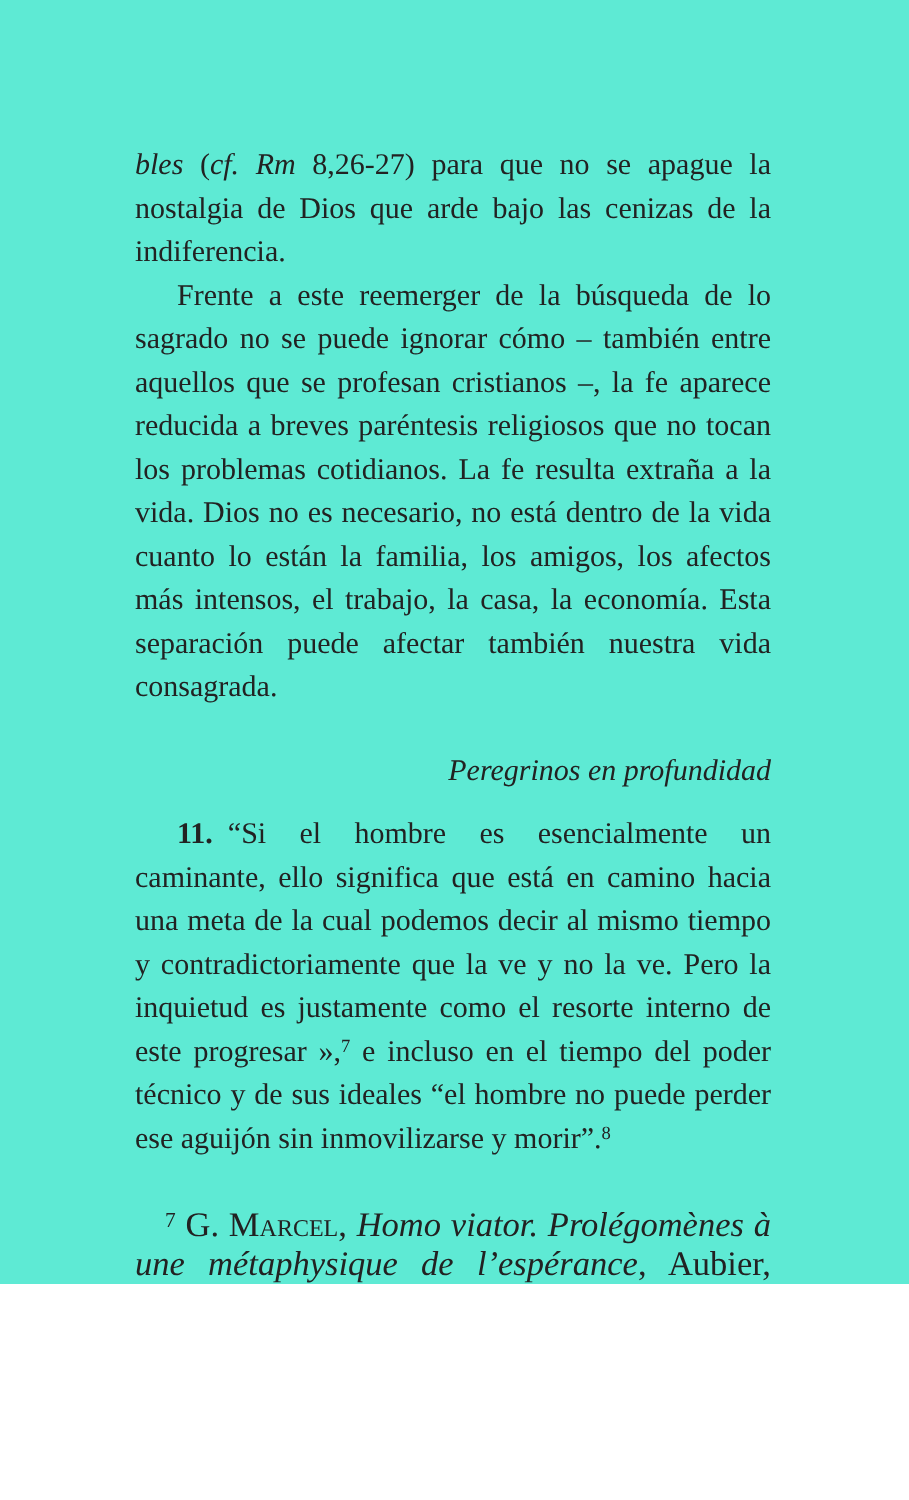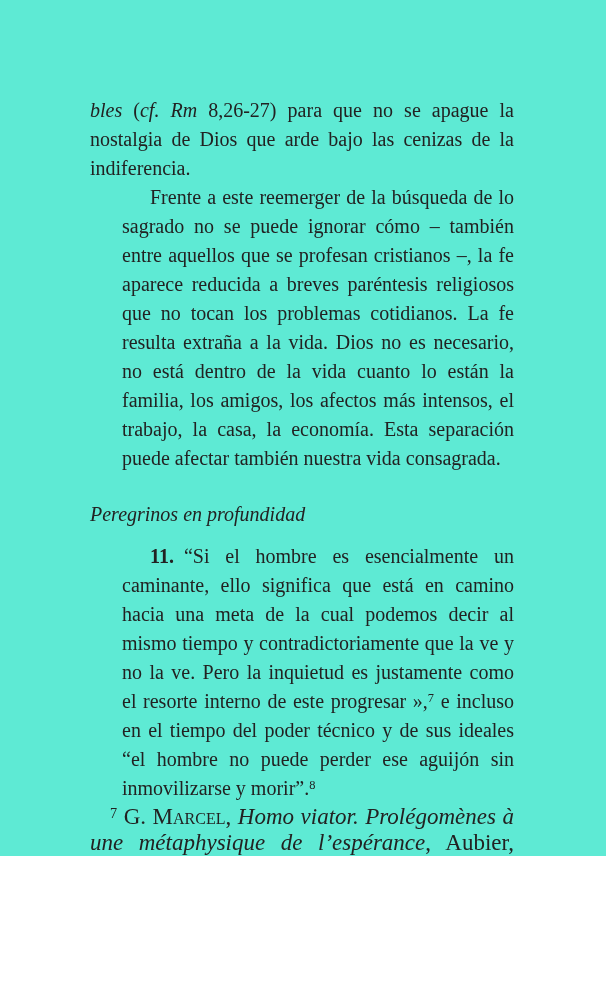--- a/index.html
+++ b/index.html
@@ -16,27 +16,27 @@
   .body-text {
     position: absolute;
     left: 90px;
     top: 96px;
     width: 424px;
     font-size: 20px;
     line-height: 29px;
     text-align: justify;
   }
   .para { margin: 0; }
-  .para.indent { text-indent: 28px; margin-left: 32px; }
+  .para.indent { text-indent: 28px; }
   .section-heading {
     font-size: 20px;
     line-height: 29px;
     font-weight: normal;
     font-style: italic;
-    text-align: left;
+    text-align: right;
     margin: 27px 0 13px 0;
   }
   .para-number { font-weight: bold; }
   .fn-ref {
     font-size: 0.62em;
     line-height: 0;
     position: relative;
     top: -0.45em;
     vertical-align: baseline;
   }

